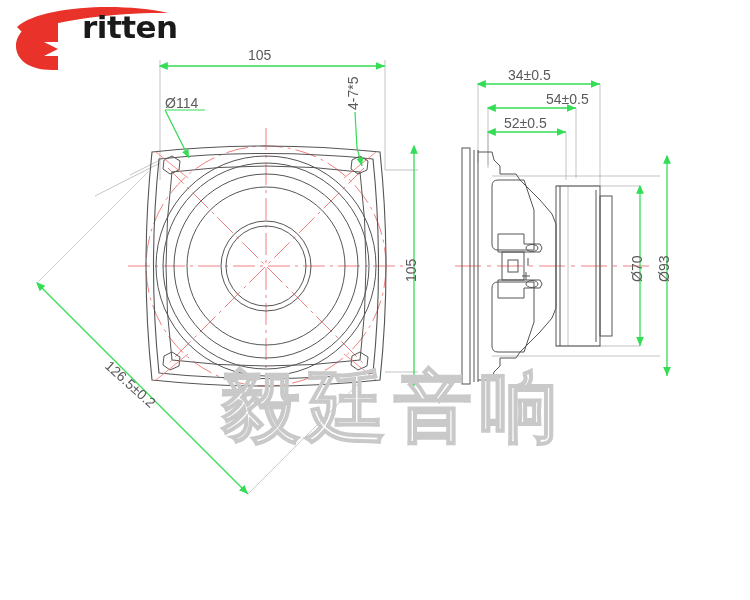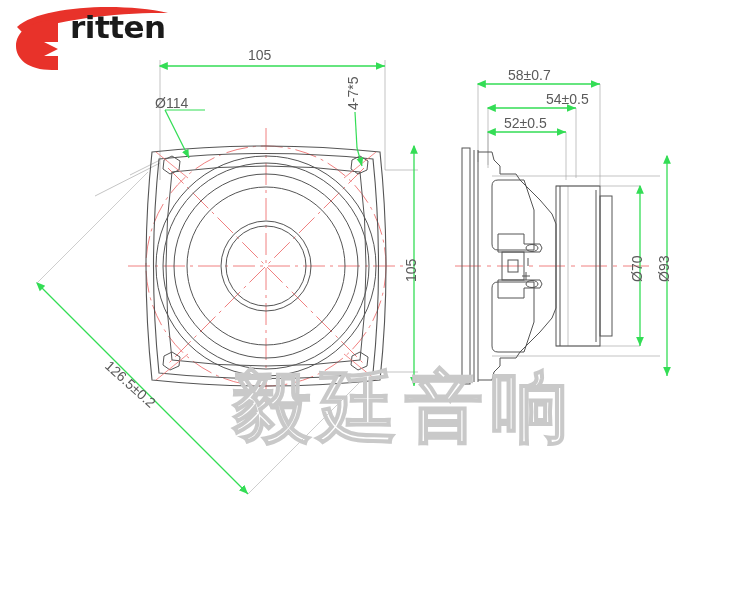--- a/index.html
+++ b/index.html
@@ -5,21 +5,21 @@
   html,body{margin:0;padding:0;}
   body{
     width:750px;height:600px;
     background:#ffffff;
     font-family:"Liberation Sans", sans-serif;
     overflow:hidden;
     position:relative;
   }
   #sheet{position:absolute;left:0;top:0;width:750px;height:600px;}
   .logo-wrap{
-    position:absolute;left:8px;top:6px;width:185px;height:62px;
+    position:absolute;left:20px;top:6px;width:185px;height:62px;
   }
   .logo-word{
     position:absolute;left:62px;top:6px;
     font-family:"DejaVu Sans", sans-serif;
     font-weight:700;font-size:31px;letter-spacing:-0.5px;
     color:#1a1a1a;line-height:1;
   }
   .logo-cn{
     position:absolute;left:8px;top:37px;
     font-family:"DejaVu Sans", sans-serif;
@@ -229,33 +229,33 @@
     <path d="M 17 27 C 40 6, 120 2, 168 13 C 126 12, 52 19, 24 34 Z" fill="#e8322a"></path>
     <path d="M 58 20 C 28 20, 16 33, 16 46 C 16 59, 28 70, 52 70
              L 58 70 L 58 56 L 44 56 L 58 49 L 44 42 L 58 42 Z" fill="#e8322a"></path>
   </g>
 </svg>
 
 <div class="logo-wrap">
   <div class="logo-word">ritten</div>
 </div>
 
-<div class="wm" style="left:233px;top:368px;">毅廷音响</div>
+<div class="wm" style="left:222px;top:368px;">毅廷音响</div>
 
 <div class="dim-label" style="left:248px;top:48px;">105</div>
 
 <div class="dim-label rot90" style="left:404px;top:282px;">105</div>
 
-<div class="dim-label" style="left:155px;top:96px;">Ø114</div>
+<div class="dim-label" style="left:165px;top:96px;">Ø114</div>
 
 <div class="dim-label rot90" style="left:346px;top:110px;">4-7*5</div>
 
 <div class="dim-label diag" style="left:112px;top:358px;">126.5±0.2</div>
 
-<div class="dim-label" style="left:508px;top:68px;">58±0.7</div>
+<div class="dim-label" style="left:508px;top:68px;">34±0.5</div>
 
 <div class="dim-label" style="left:506px;top:92px;margin-left:40px;">54±0.5</div>
 
 <div class="dim-label" style="left:504px;top:116px;">52±0.5</div>
 
 <div class="dim-label rot90" style="left:630px;top:282px;">Ø70</div>
 
 <div class="dim-label rot90" style="left:657px;top:282px;">Ø93</div>
 
 </body></html>

